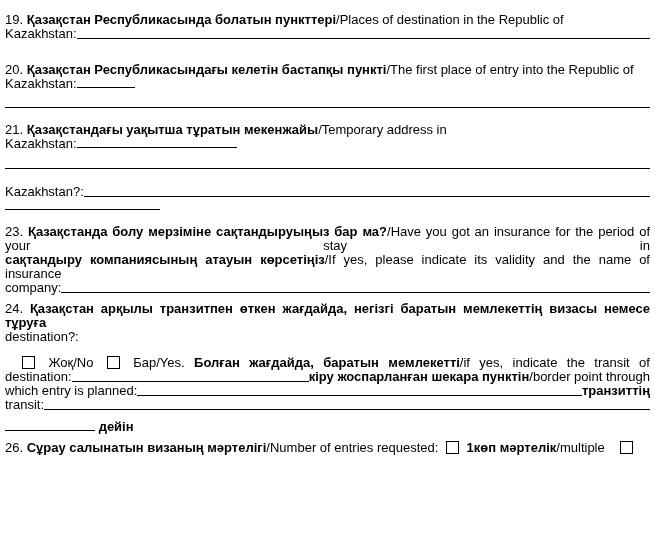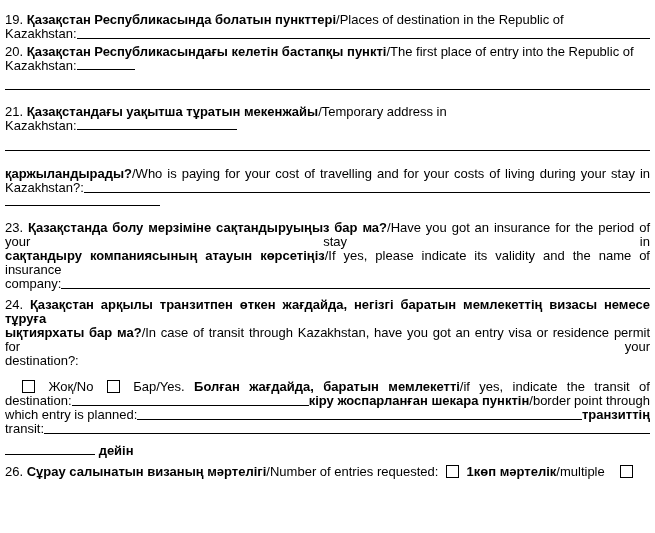--- a/index.html
+++ b/index.html
@@ -18,21 +18,21 @@
   .fill { flex: 1 1 auto; border-bottom: 1px solid #000; margin-bottom: 2px; }
   .ul { display: inline-block; height: 10px; border-bottom: 1px solid #000; }
   .cb {
     display: inline-block; width: 11px; height: 11px;
     border: 1.5px solid #000; background: #fff;
     vertical-align: -2px; margin: 0 4px;
   }
   .cb2 { margin-left: 12px; }
   .hr { border-top: 1.5px solid #000; height: 0; }
   .ind { padding-left: 13px; }
-  .q20 { margin-top: 4px; }
+  .q20 { margin-top: 22px; }
   .hr1 { margin-top: 16px; }
   .q21 { margin-top: 15px; }
   .hr2 { margin-top: 17px; }
   .q22 { margin-top: 16px; }
   .q23 { margin-top: 12px; }
   .q24 { margin-top: 7px; }
   .gap { margin-top: 12px; }
   .q25 { margin-top: 8px; }
   .q26 { margin-top: 7px; }
 </style>
@@ -57,40 +57,38 @@
   <div class="hr hr1"></div>
 
   <div class="q21">
     <div class="ln"><span>21.</span> <span class="b">Қазақстандағы уақытша тұратын мекенжайы</span><span>/Temporary address in</span></div>
     <div class="ln"><span>Kazakhstan:</span><span class="ul" style="width:160px"></span></div>
   </div>
 
   <div class="hr hr2"></div>
 
   <div class="q22">
-    <div class="ln just"><span class="b">қаржыландырады?</span><span>/Who is paying for your cost of travelling and for your costs of living during your stay in</span></div>
     <div class="ln flex">
         <span>Kazakhstan?:</span>
         <span class="fill"></span>
       </div>
     <div class="ln"><span class="ul" style="width:155px"></span></div>
   </div>
 
   <div class="q23">
     <div class="ln just"><span>23.</span> <span class="b">Қазақстанда болу мерзіміне сақтандыруыңыз бар ма?</span><span>/Have you got an insurance for the period of your stay in</span></div>
     <div class="ln just"><span class="b">сақтандыру компаниясының атауын көрсетіңіз</span><span>/If yes, please indicate its validity and the name of insurance</span></div>
     <div class="ln flex">
         <span>company:</span>
         <span class="fill"></span>
       </div>
   </div>
 
   <div class="q24">
     <div class="ln just"><span>24.</span> <span class="b">Қазақстан арқылы транзитпен өткен жағдайда, негізгі баратын мемлекеттің визасы немесе тұруға</span></div>
-    <div class="ln just"><span class="b">ықтиярхаты бар ма?</span><span>/In case of transit through Kazakhstan, have you got an entry visa or residence permit for your</span></div>
     <div class="ln"><span>destination?:</span></div>
     <div class="ln just gap ind"><span class="cb"></span> <span>Жоқ/No</span> <span class="cb"></span> <span>Бар/Yes.</span> <span class="b">Болған жағдайда, баратын мемлекетті</span><span>/if yes, indicate the transit of</span></div>
     <div class="ln flex">
         <span>destination:</span>
         <span class="fill"></span>
         <span class="b">кіру жоспарланған шекара пунктін</span>
         <span>/border point through</span>
       </div>
     <div class="ln flex">
         <span>which entry is planned:</span>

